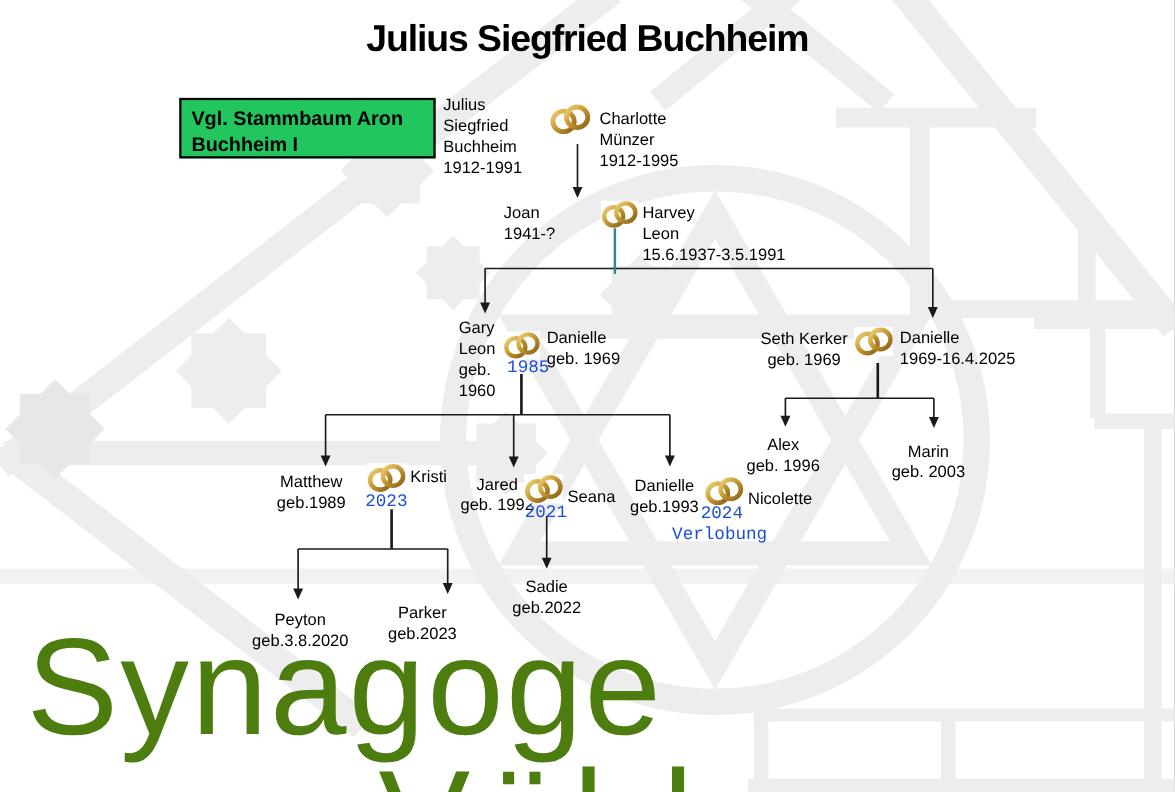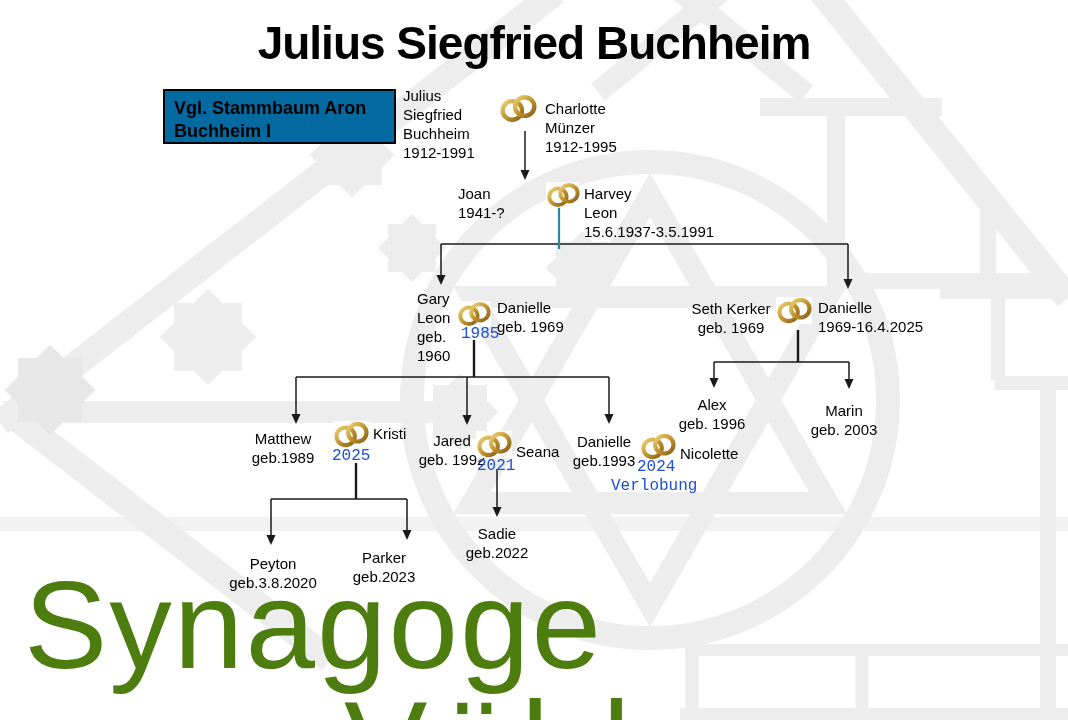--- a/index.html
+++ b/index.html
@@ -9,25 +9,25 @@
   }
   svg.layer{position:absolute;left:0;top:0;}
   .wm-word{
     position:absolute;font-weight:normal;color:#4d7c0f;white-space:nowrap;
     font-family:"Liberation Sans","DejaVu Sans",sans-serif;line-height:1;
   }
   #wm-synagoge{left:24px;top:562px;font-size:125px;letter-spacing:2px;}
   #wm-voehl{left:344px;top:682px;font-size:125px;letter-spacing:12px;}
   .title{
     position:absolute;left:0;top:16px;width:1068px;text-align:center;
-    font-size:46px;font-weight:bold;letter-spacing:-1px;
+    font-size:34px;font-weight:bold;letter-spacing:-1px;
   }
   .note-box{
     position:absolute;left:163px;top:89px;width:233px;height:55px;
-    border:2px solid #000;background:#0369a1;box-sizing:border-box;
+    border:2px solid #000;background:#22c55e;box-sizing:border-box;
     padding:6px 0 0 9px;font-size:18px;font-weight:bold;line-height:23px;
   }
   .person{
     position:absolute;font-size:15px;line-height:19px;white-space:pre-line;
   }
   .ta-r{}
   .ta-c{text-align:center}
   .mlabel{
     position:absolute;font-family:Liberation Mono, monospace;
     font-size:16px;color:#1d4ed8;white-space:nowrap;line-height:16px;
@@ -197,21 +197,21 @@
   <div class="person ta-c" style="left:804px;top:401px;width:80px">Marin
 geb. 2003</div>
   <div class="person ta-c" style="left:225px;top:554px;width:96px">Peyton
 geb.3.8.2020</div>
   <div class="person ta-c" style="left:344px;top:548px;width:80px">Parker
 geb.2023</div>
   <div class="person ta-c" style="left:457px;top:524px;width:80px">Sadie
 geb.2022</div>
 
   <div class="mlabel" style="left:461px;top:326px">1985</div>
-  <div class="mlabel" style="left:332px;top:448px">2025</div>
+  <div class="mlabel" style="left:332px;top:448px">2023</div>
   <div class="mlabel" style="left:477px;top:458px">2021</div>
   <div class="mlabel" style="left:637px;top:459px">2024</div>
   <div class="mlabel" style="left:611px;top:478px">Verlobung</div>
 
   <svg class="rings" style="left:499px;top:94px" width="38" height="29">
       <use href="#rings"></use>
     </svg>
   <svg class="rings" style="left:546px;top:182px" width="34" height="26">
       <use href="#rings"></use>
     </svg>

